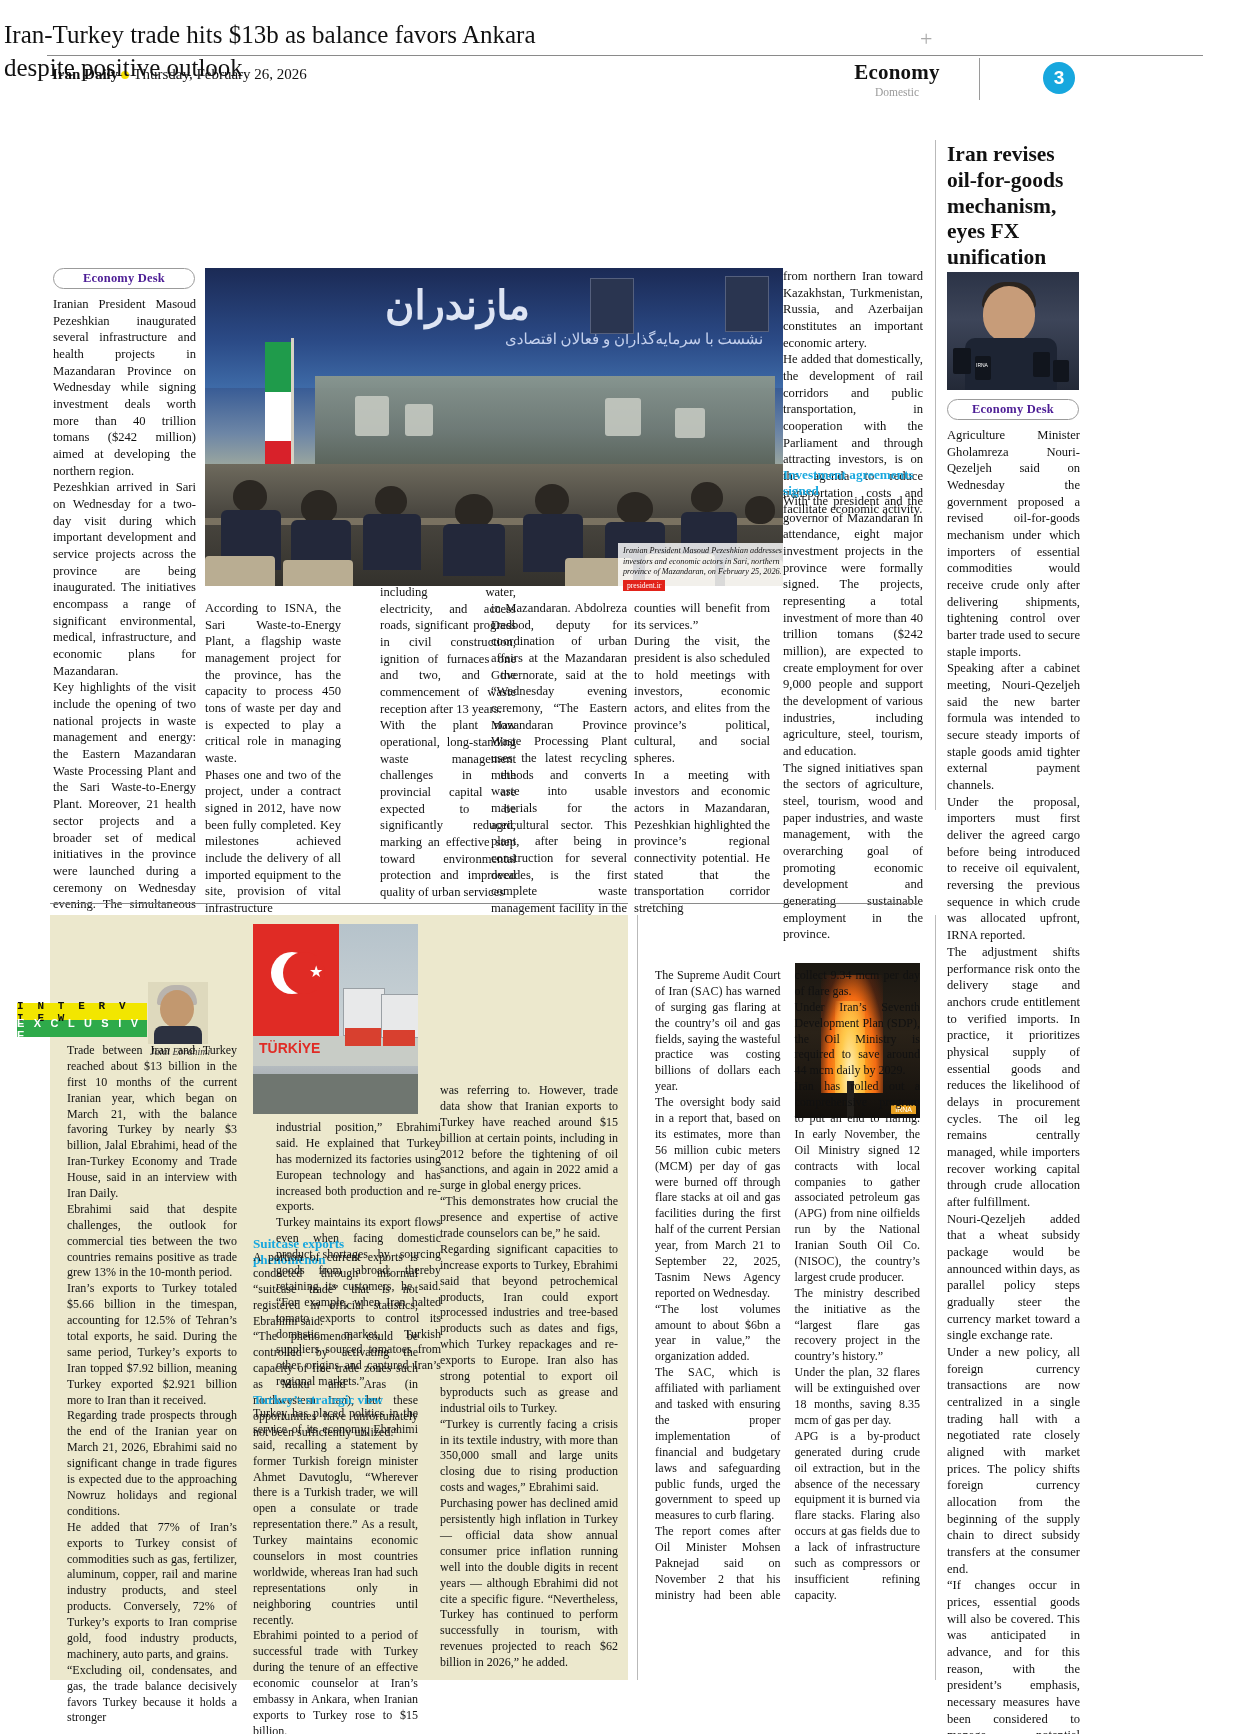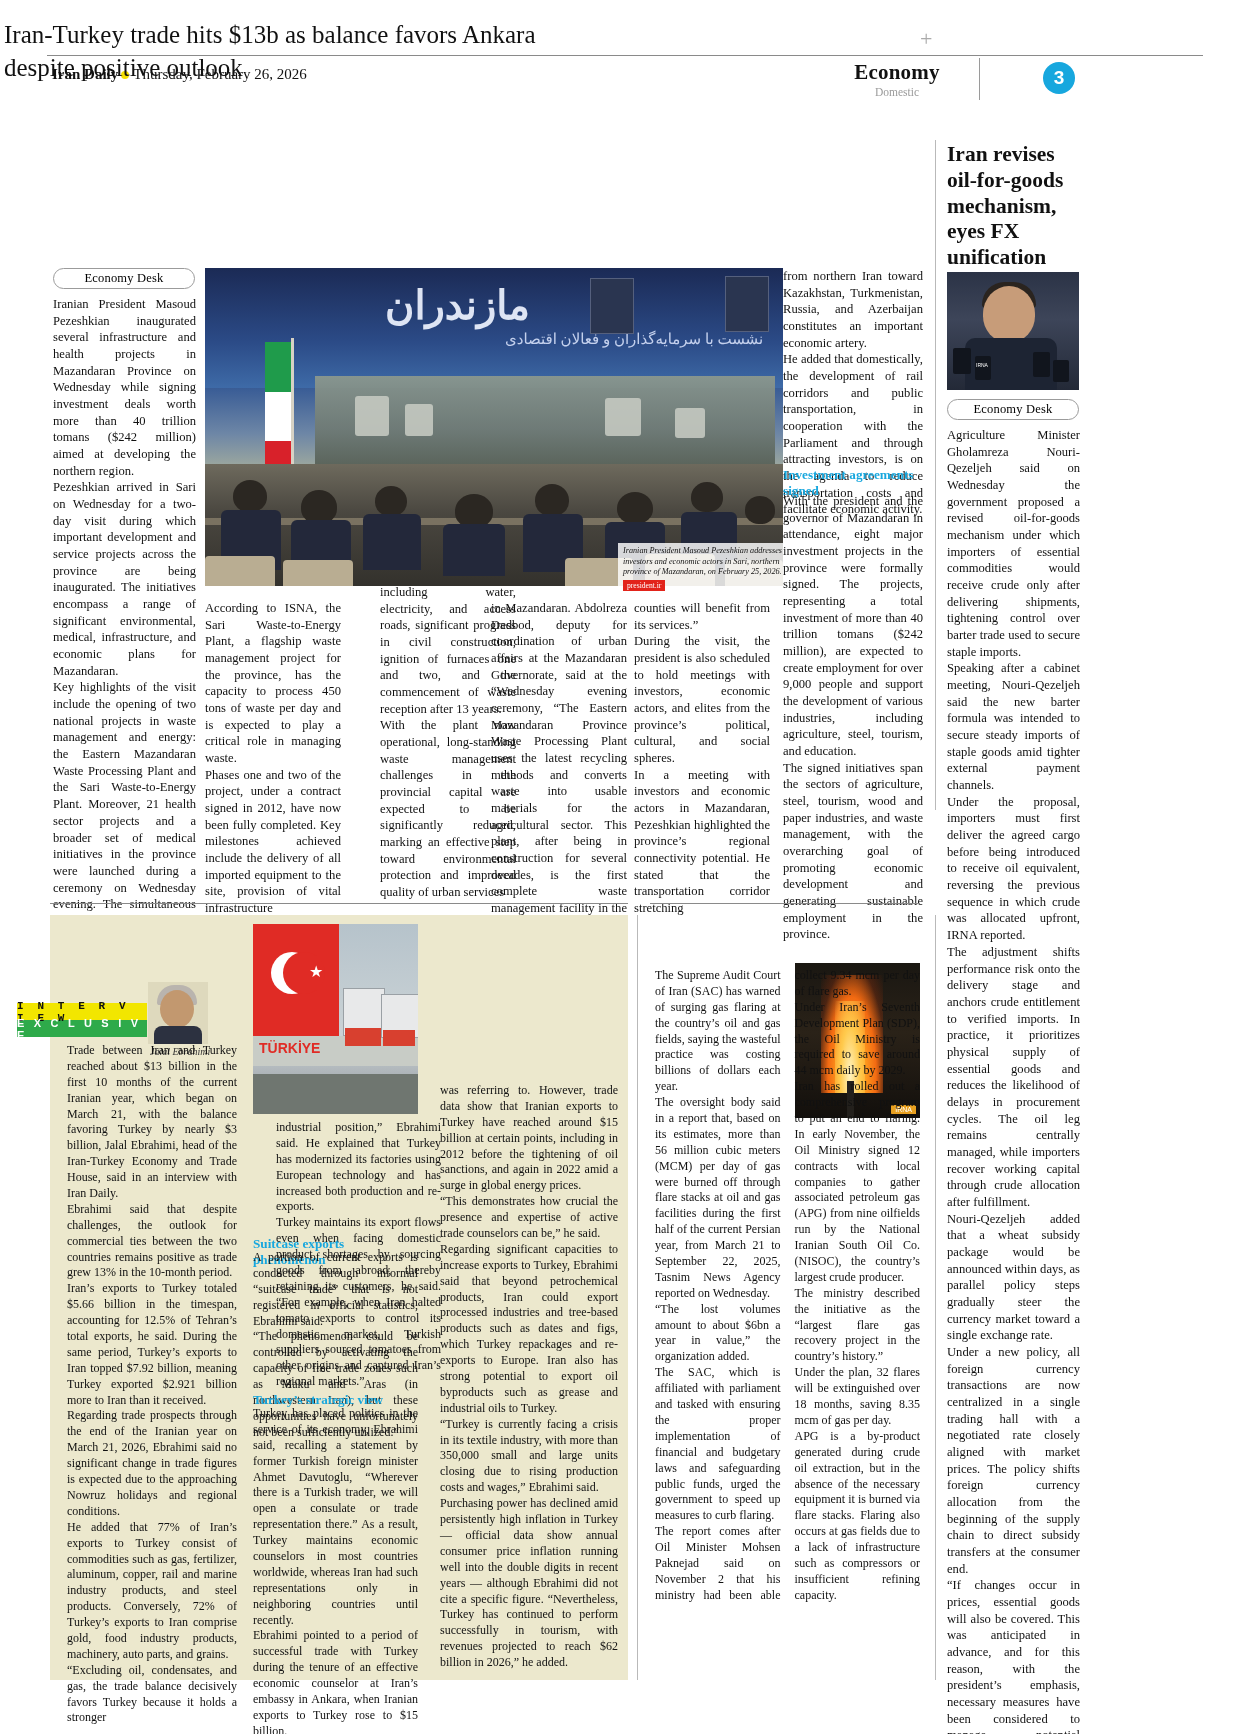--- a/index.html
+++ b/index.html
@@ -31,21 +31,21 @@
   .lead-head{position:absolute;left:50px;top:132px;width:880px;
     font-size:46px;line-height:1.17;font-weight:bold;letter-spacing:-.6px;}
 
   
   .vrule{position:absolute;background:#b9b9b9;width:1px;}
   .hrule{position:absolute;background:#8a8a8a;height:1px;}
 
   
   .deskbadge{border:1px solid #9b9b9b;border-radius:14px;height:19px;
     display:flex;align-items:center;justify-content:center;
-    color:#000000;font-weight:normal;font-size:12.5px;letter-spacing:.2px;}
+    color:#4c1d95;font-weight:bold;font-size:12.5px;letter-spacing:.2px;}
 
   
   .col{position:absolute;font-size:12.6px;line-height:1.325;text-align:justify;
        -webkit-hyphens:auto;hyphens:auto;}
   .subhead{color:#17a7de;font-weight:bold;font-size:13.2px;line-height:1.2;margin:4px 0 1px;}
 
   
   .hero{position:absolute;left:205px;top:268px;width:578px;height:318px;overflow:hidden;background:#123;}
   .hero .sky{position:absolute;inset:0;
      background:linear-gradient(180deg,#1d2f5c 0%,#24417a 22%,#3a5d96 38%,#6d86a6 52%,#9aa69f 62%,#7e8c7a 74%,#4a5550 100%);}

